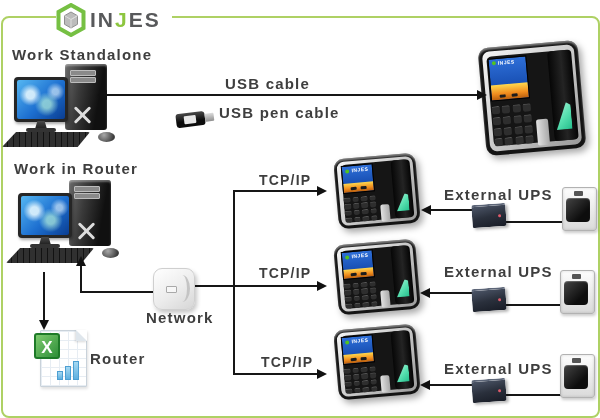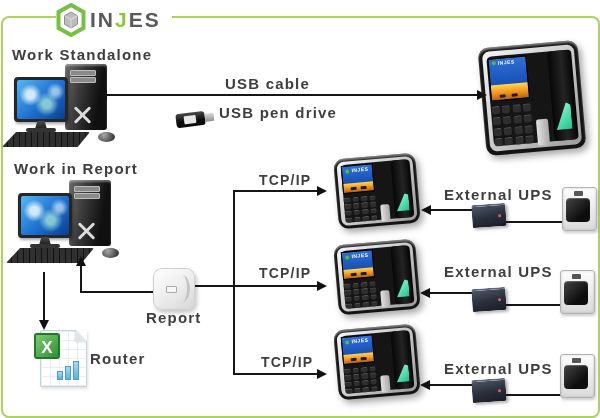--- a/index.html
+++ b/index.html
@@ -147,21 +147,21 @@
 <div class="logo">
   <svg width="30" height="34" viewBox="0 0 30 34">
     <polygon points="15,2 27.5,9 27.5,25 15,32 2.5,25 2.5,9" fill="none" stroke="#76c043" stroke-width="4"></polygon>
     <polygon points="15,9 21.5,12.7 21.5,21.3 15,25 8.5,21.3 8.5,12.7" fill="#bcbcbc" stroke="#8f8f8f" stroke-width="1"></polygon>
     <polyline points="8.5,12.7 15,16.5 21.5,12.7 15,16.5 15,25" fill="none" stroke="#dcdcdc" stroke-width="1"></polyline>
   </svg>
   <span class="logo-text"><span>IN</span><span class="j">J</span><span>ES</span></span>
 </div>
 
 <div class="lbl" style="left:12px;top:46px;">Work Standalone</div>
-<div class="lbl" style="left:14px;top:160px;">Work in Report</div>
+<div class="lbl" style="left:14px;top:160px;">Work in Router</div>
 
 <div class="pc" style="left:8px;top:64px;">
   <div class="pc-tower">
     <div class="pc-drive"></div>
     <div class="pc-drive d2"></div>
     <div class="pc-fan"></div>
   </div>
   <div class="pc-monitor">
       <div class="pc-screen"></div>
     </div>
@@ -184,21 +184,21 @@
   <div class="pc-base"></div>
   <div class="pc-keyboard"></div>
   <div class="pc-mouse"></div>
 </div>
 
 <div class="lbl" style="left:225px;top:75px;">USB cable</div>
 <div class="hl" style="left:105px;top:94px;width:375px;"></div>
 <div class="arr l" style="left:97px;top:90px;"></div>
 <div class="arr r" style="left:477px;top:90px;"></div>
 
-<div class="lbl" style="left:219px;top:104px;">USB pen drive</div>
+<div class="lbl" style="left:219px;top:104px;">USB pen cable</div>
 <div class="usb-drive">
   <div class="usb-body"></div>
   <div class="usb-label"></div>
   <div class="usb-tip"></div>
 </div>
 
 <div class="arr u" style="left:76px;top:256px;"></div>
 <div class="vl" style="left:80px;top:264px;height:29px;"></div>
 <div class="hl" style="left:80px;top:291px;width:74px;"></div>
 <div class="hl" style="left:193px;top:285px;width:42px;"></div>
@@ -213,21 +213,21 @@
 <div class="lbl sm" style="left:259px;top:265px;">TCP/IP</div>
 
 <div class="hl" style="left:233px;top:373px;width:86px;"></div>
 <div class="arr r" style="left:317px;top:369px;"></div>
 <div class="lbl sm" style="left:261px;top:354px;">TCP/IP</div>
 
 <div class="router">
   <div class="router-slot"></div>
   <div class="router-arc"></div>
 </div>
-<div class="lbl" style="left:146px;top:309px;">Report</div>
+<div class="lbl" style="left:146px;top:309px;">Network</div>
 
 <div class="vl" style="left:43px;top:272px;height:50px;"></div>
 <div class="arr d" style="left:39px;top:320px;"></div>
 <div class="report-page">
   <div class="report-fold"></div>
   <div class="excel-badge">X</div>
   <div class="bars">
     <div class="bar b1"></div>
     <div class="bar b2"></div>
     <div class="bar b3"></div>

